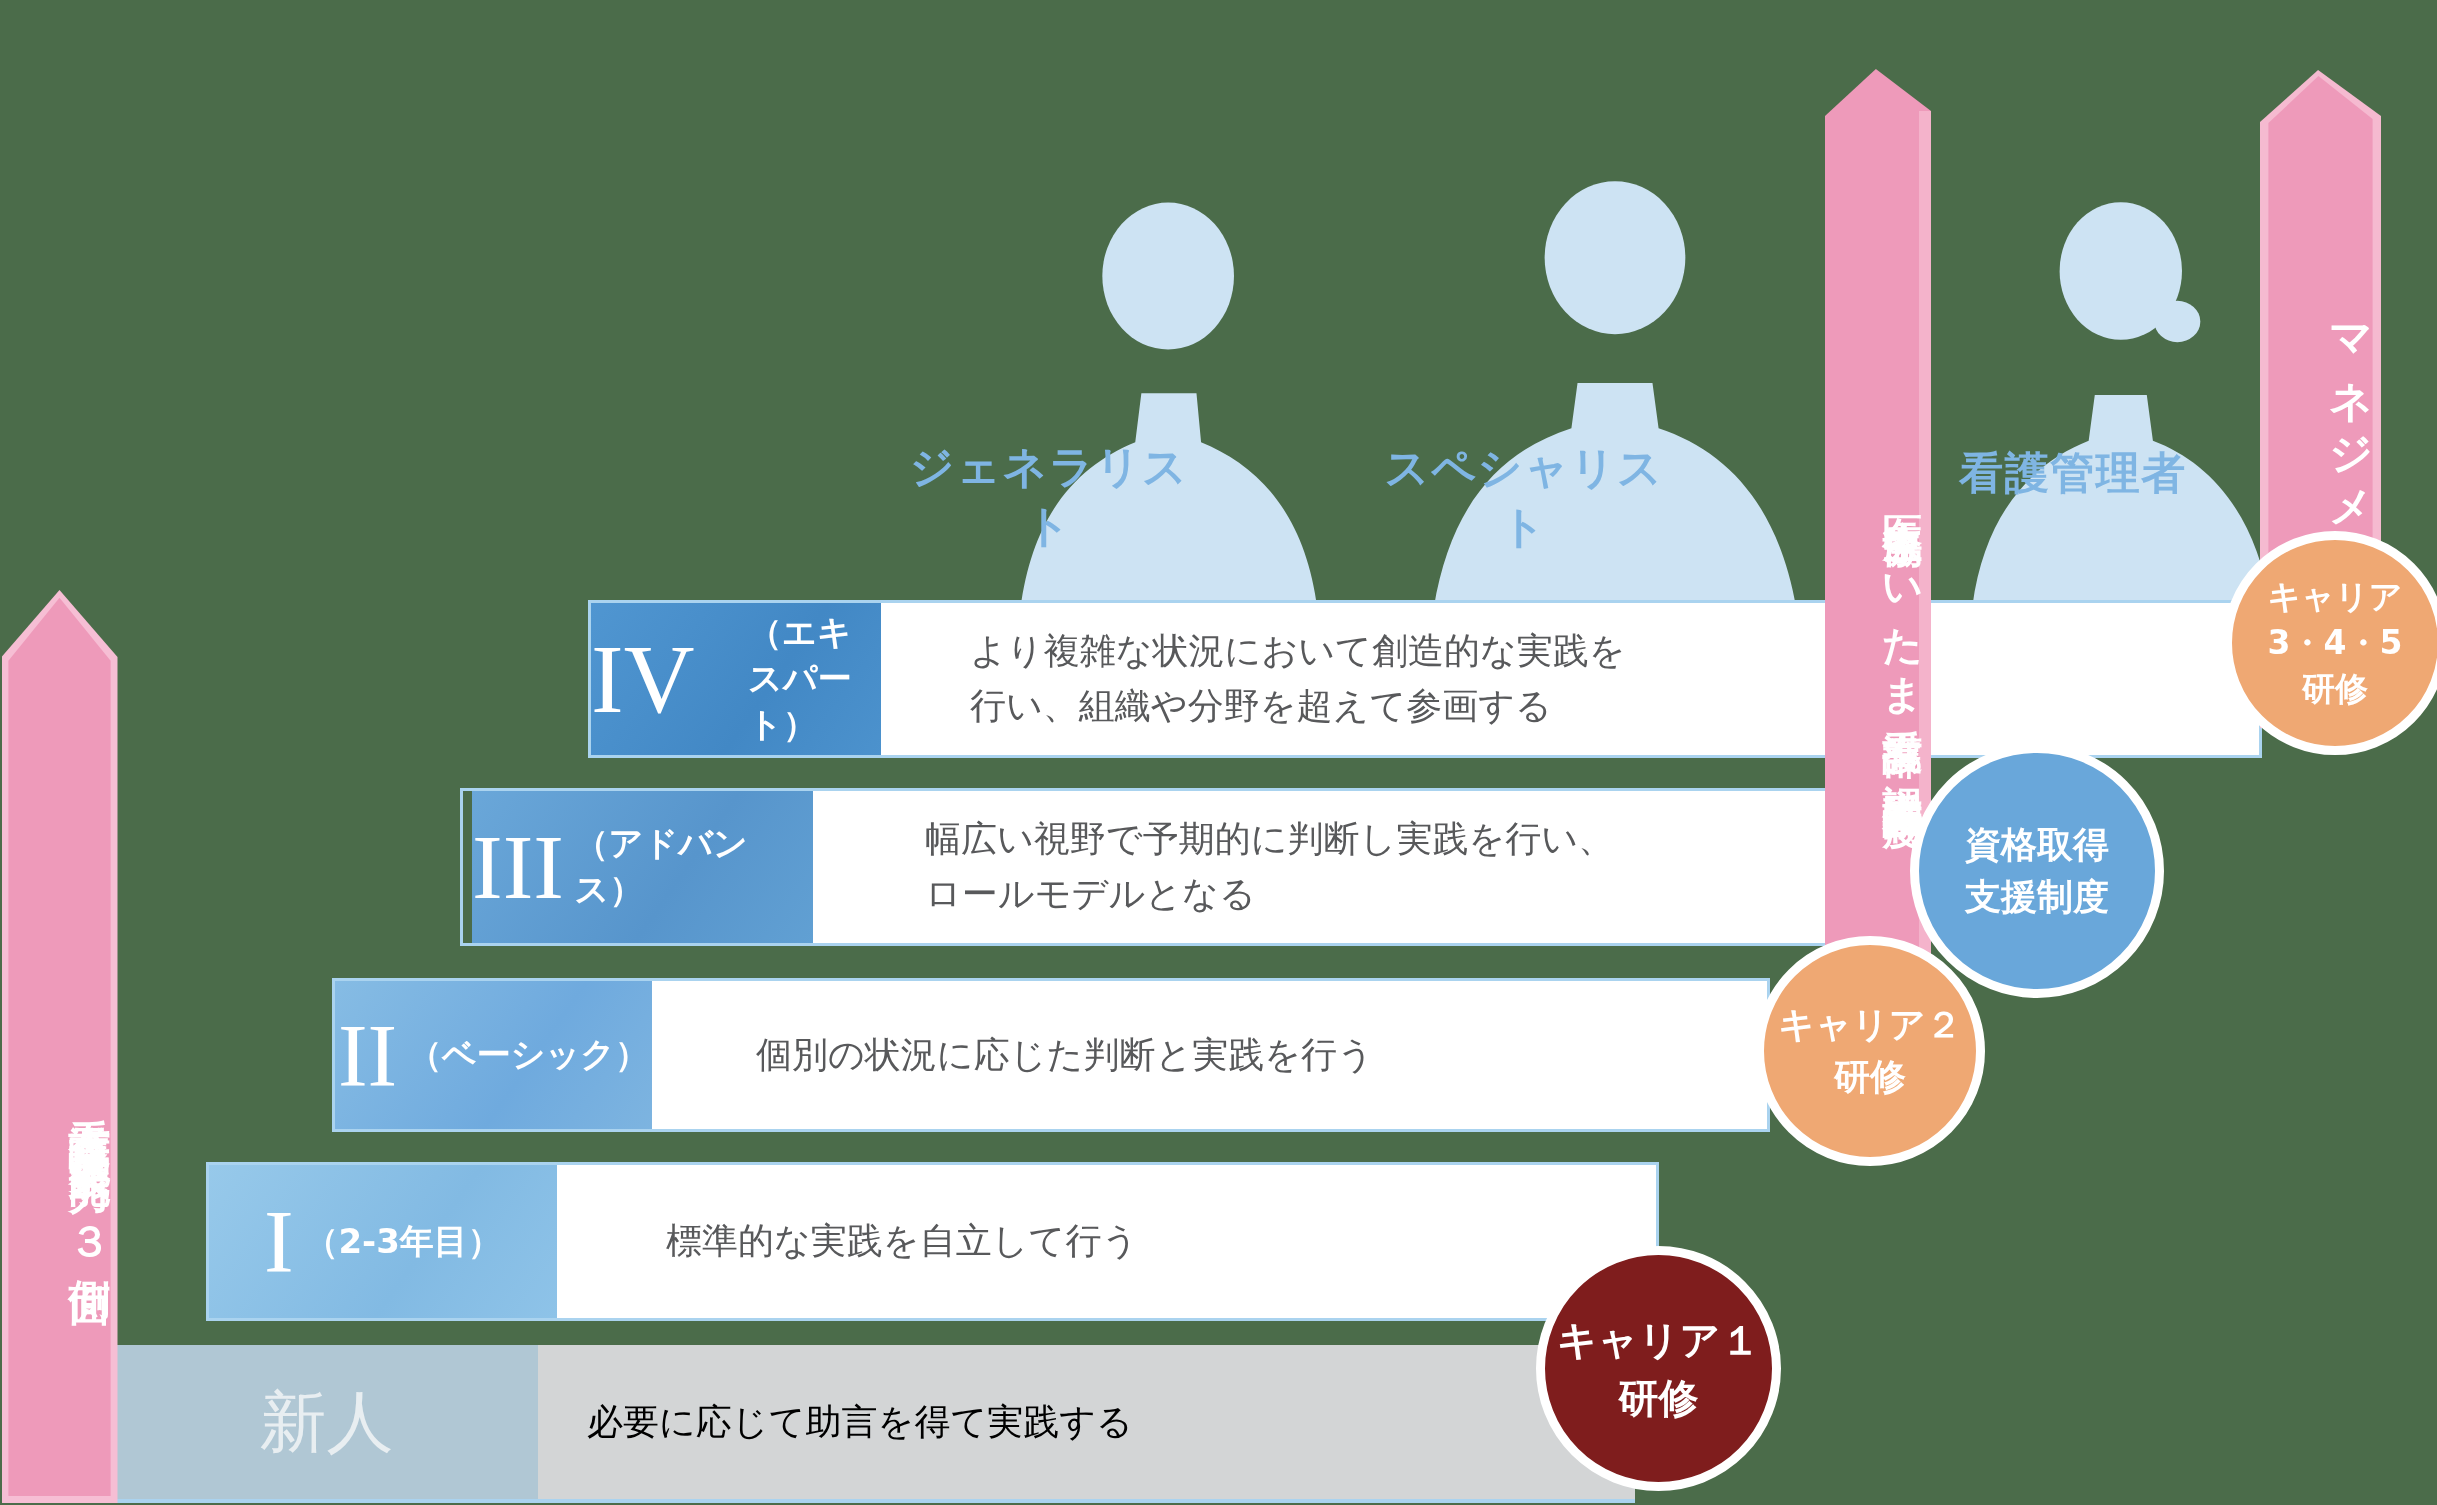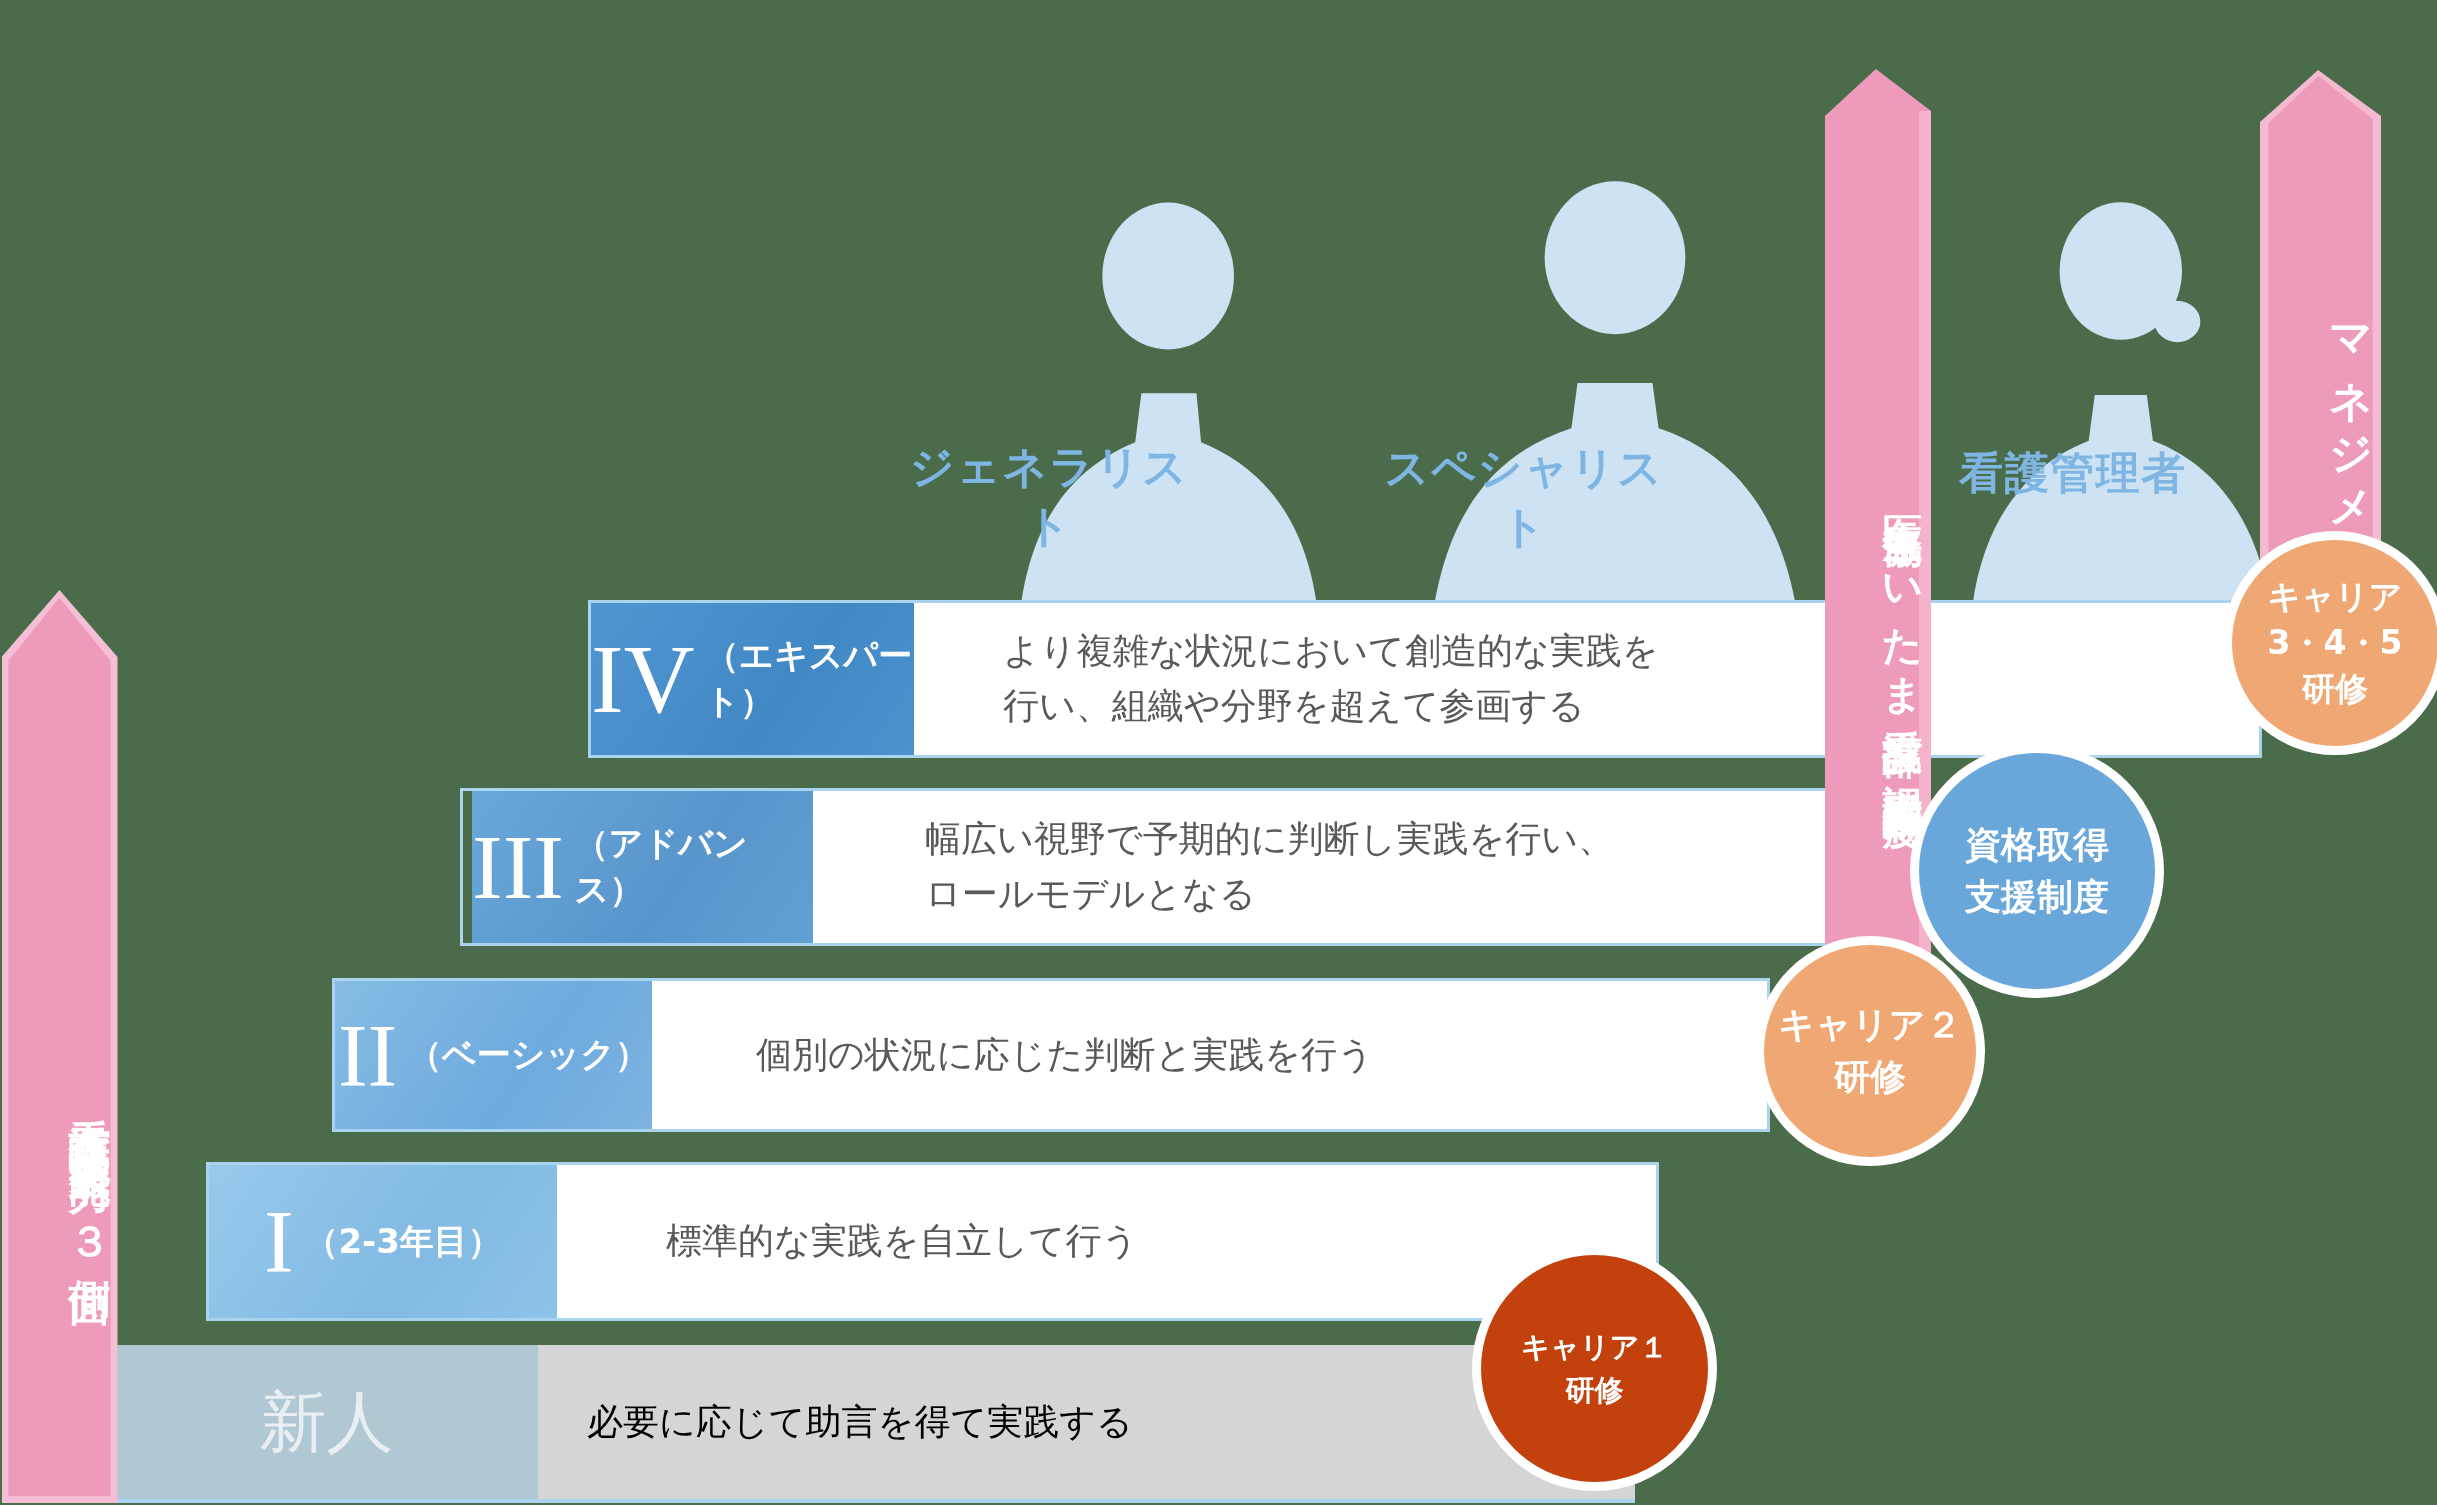--- a/index.html
+++ b/index.html
@@ -33,21 +33,21 @@
     font-family:"Liberation Serif","DejaVu Serif",serif;
     font-weight:500;line-height:1;
   }
   .subtitle{font-weight:bold;font-size:34px;margin-left:10.7px;}
   .row-desc{
     flex:1 1 auto;background:#ffffff;display:flex;align-items:center;
     color:#58595b;font-size:36px;line-height:1.52;font-weight:500;
   }
 
   .row-4{left:588px;top:600px;width:1674px;height:158px;}
-  .row-4 .row-label{width:323px;background:linear-gradient(125deg,#5096d1 0%,#4288c5 60%,#4c92cd 100%);}
+  .row-4 .row-label{width:290px;background:linear-gradient(125deg,#5096d1 0%,#4288c5 60%,#4c92cd 100%);gap:43px;}
   .row-4 .numeral{font-size:98px;}
   .row-4 .row-desc{padding-left:89px;}
 
   .row-3{left:460px;top:788px;width:1369px;height:158px;padding-left:9px;}
   .row-3 .row-label{width:341px;background:linear-gradient(125deg,#6aa7d9 0%,#5795cc 60%,#61a0d3 100%);}
   .row-3 .numeral{font-size:92px;}
   .row-3 .row-desc{padding-left:112px;}
 
   .row-2{left:332px;top:978px;width:1438px;height:154px;}
   .row-2 .row-label{width:317px;background:linear-gradient(125deg,#86bce4 0%,#6faade 60%,#7db4e0 100%);}
@@ -100,21 +100,21 @@
   .circle{
     position:absolute;border-radius:50%;box-sizing:border-box;
     border:9.2px solid #ffffff;
     display:flex;align-items:center;justify-content:center;text-align:center;
     color:#ffffff;font-weight:bold;line-height:1.45;
   }
   .circle-domestic{left:1936px;top:534px;width:239px;height:239px;background:#3e96d3;font-size:36px;z-index:4;}
   .circle-cert{left:1910px;top:744px;width:254px;height:254px;background:#69a7da;font-size:36px;z-index:5;}
   .circle-career345{left:2223px;top:531px;width:224px;height:224px;background:#efa873;font-size:33px;line-height:1.4;z-index:6;}
   .circle-career2{left:1755px;top:936px;width:230px;height:230px;background:#efa873;font-size:36px;z-index:6;}
-  .circle-career1{left:1472px;top:1246px;width:245px;height:245px;background:#c2410c;font-size:29px;z-index:6;}
+  .circle-career1{left:1536px;top:1246px;width:245px;height:245px;background:#7f1d1d;font-size:40px;z-index:6;}
 </style>
 </head>
 <body>
 
 <div class="stage">
 
   <div class="silhouette" style="left:988px;top:188px;">
     <svg width="345" height="421" viewBox="0 0 450 550">
       <ellipse class="sil-fill" cx="235" cy="115" rx="86" ry="96"></ellipse>
       <path class="sil-fill" d="M42,550 C58,425 118,362 192,332 L200,268 L272,268 L278,332 C352,362 414,425 430,550 Z"></path>

